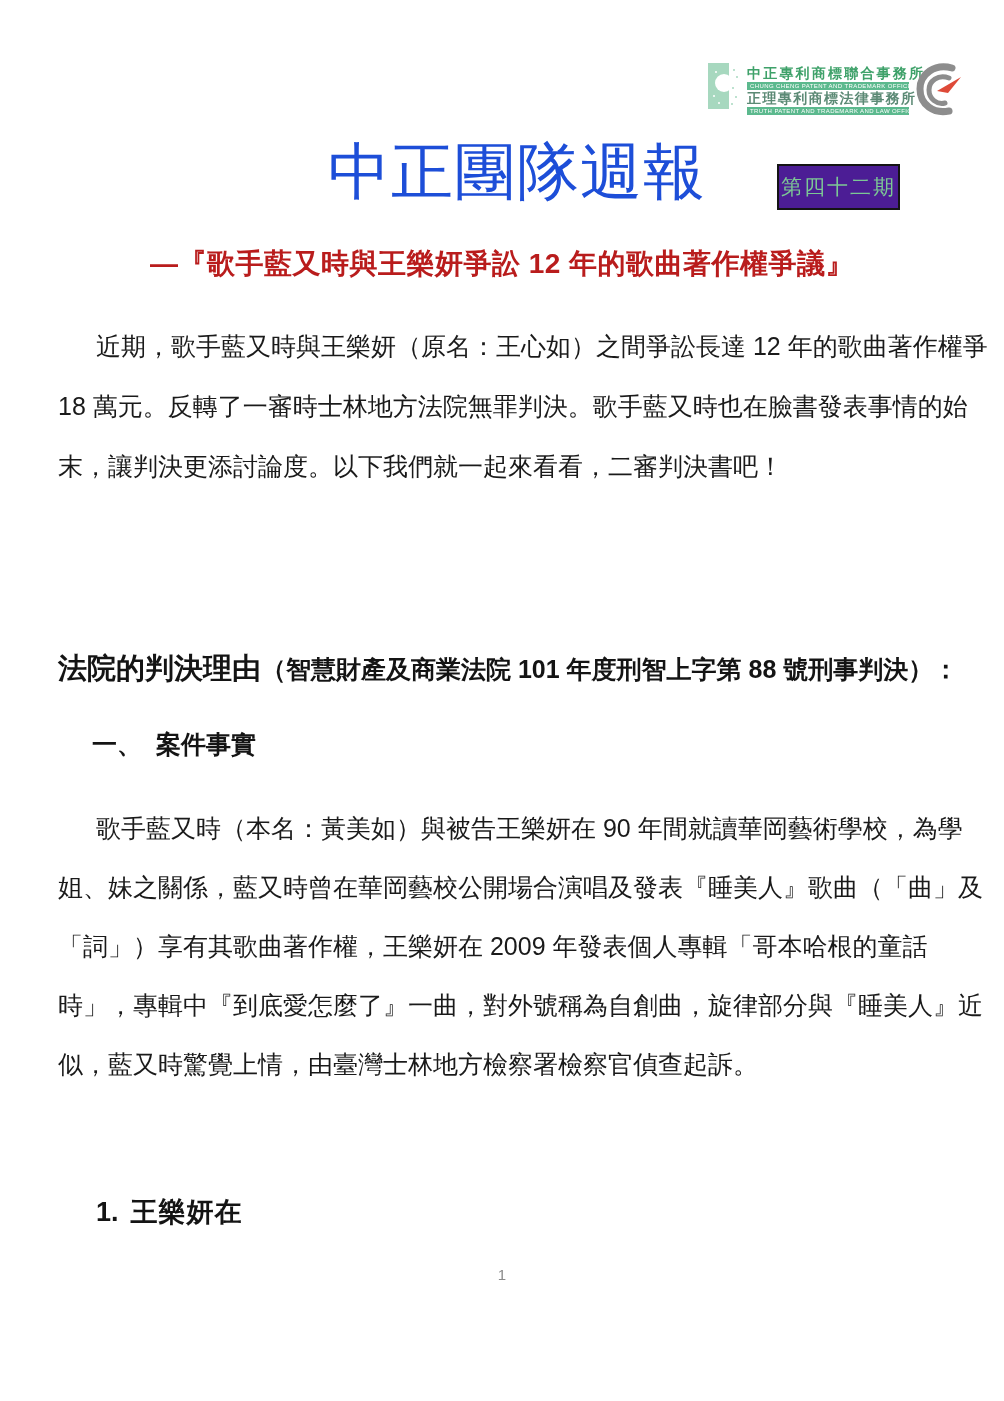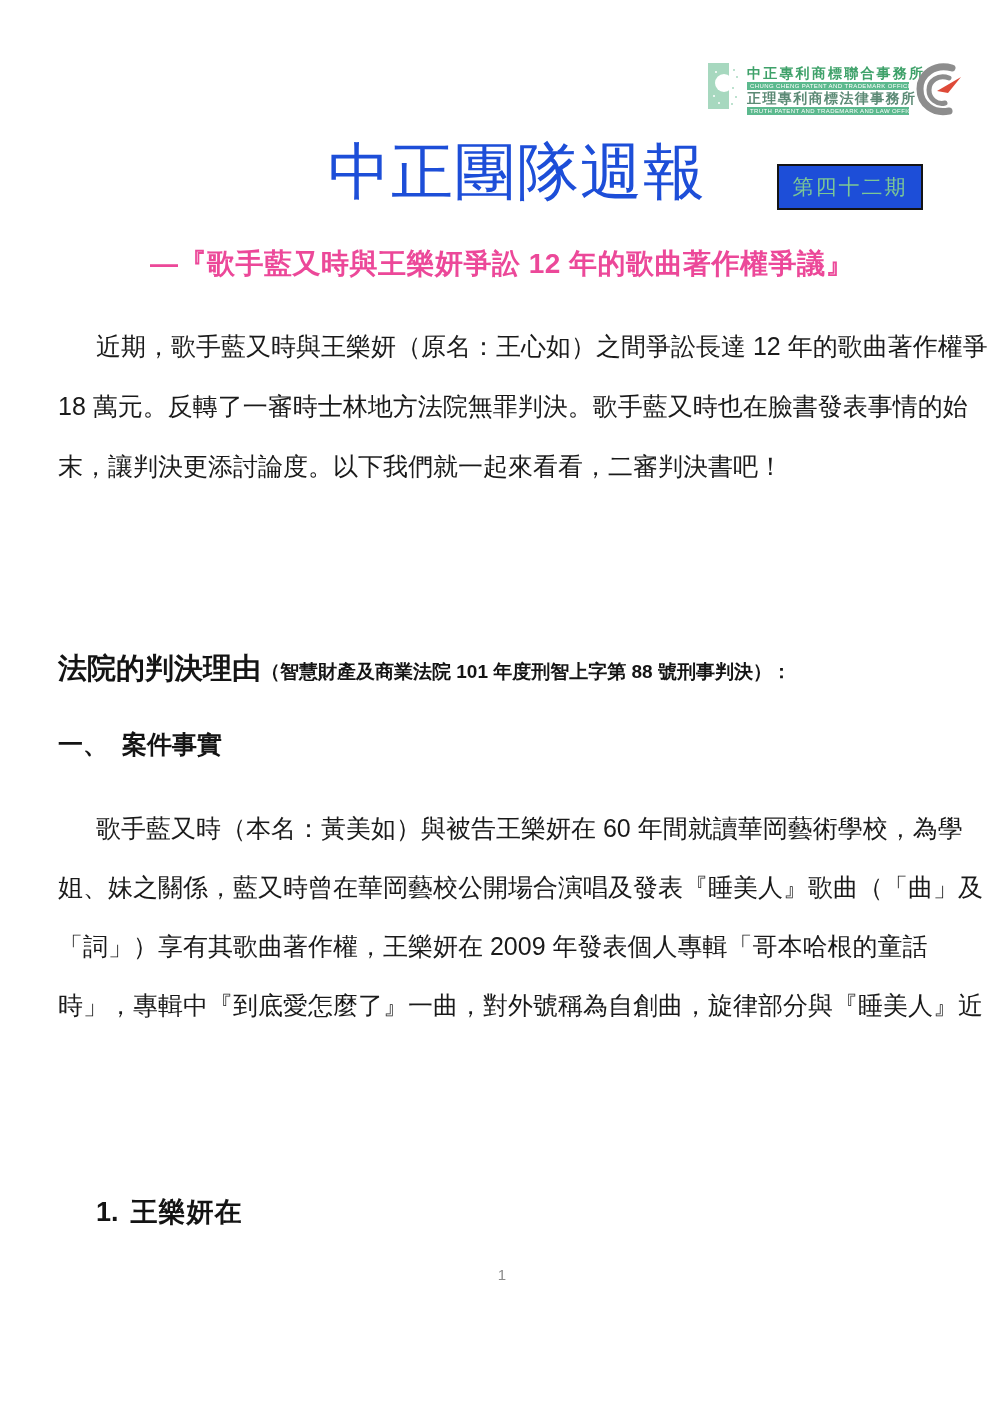--- a/index.html
+++ b/index.html
@@ -47,39 +47,39 @@
     position: absolute;
     left: 328px; top: 134px;
     font-size: 62px; line-height: 76px;
     font-weight: 400; letter-spacing: 1px;
     color: #1d4ed8;
     white-space: nowrap;
   }
   .issue-box {
     position: absolute;
     left: 777px; top: 164px;
-    width: 146px; height: 46px;
+    width: 123px; height: 46px;
     border: 2px solid #141414;
     display: flex; align-items: center; justify-content: center;
-    background: #1d4ed8;
+    background: #4c1d95;
   }
   .issue-box span {
     font-family: "Liberation Serif", serif;
     font-size: 21px; letter-spacing: 2px;
     color: #7cc795;
     white-space: nowrap;
   }
 
   
   .subtitle {
     position: absolute;
     left: 0; top: 245px; width: 100%;
     text-align: center;
     font-size: 28px; font-weight: 700; letter-spacing: 0.5px;
-    color: #ec4899;
+    color: #b91c1c;
     white-space: nowrap;
   }
 
   .para { position: absolute; left: 58px; width: 890px; }
   .para .line {
     font-size: 25px;
     color: #1a1a1a;
     white-space: nowrap;
     overflow: visible;
   }
@@ -87,28 +87,28 @@
   #intro-paragraph .line { height: 60px; line-height: 60px; }
   #facts-paragraph { top: 799px; }
   #facts-paragraph .line { height: 59px; line-height: 59px; }
   .line.indent { text-indent: 38px; }
 
   .ruling-heading {
     position: absolute; left: 58px; top: 649px;
     white-space: nowrap; font-weight: 700; color: #141414;
   }
   .ruling-heading .main { font-size: 29px; }
-  .ruling-heading .note { font-size: 19px; }
+  .ruling-heading .note { font-size: 25px; }
 
   .num-heading {
     position: absolute; left: 58px;
     font-size: 25px; font-weight: 700; color: #141414;
     white-space: nowrap;
   }
-  #section1-heading { top: 728px; }
+  #section1-heading { top: 728px; margin-left: 34px; }
   #section2-heading { top: 1121px; }
   .num-heading .sec-title { margin-left: 14px; }
 
   .sub-heading {
     position: absolute; left: 96px; top: 1194px;
     font-size: 27px; font-weight: 700; color: #141414;
     white-space: nowrap;
   }
   .sub-heading .sec-title { margin-left: 12px; letter-spacing: 1px; }
 
@@ -166,24 +166,25 @@
 
   <div class="ruling-heading">
     <span class="main">法院的判決理由</span><span class="note">（智慧財產及商業法院 101 年度刑智上字第 88 號刑事判決）：</span>
   </div>
 
   <div class="num-heading" id="section1-heading">
     <span class="sec-no">一、</span><span class="sec-title">案件事實</span>
   </div>
 
   <div class="para" id="facts-paragraph">
-    <div class="line indent">歌手藍又時（本名：黃美如）與被告王樂妍在 60 年間就讀華岡藝術學校，為學</div>
+    <div class="line indent">歌手藍又時（本名：黃美如）與被告王樂妍在 90 年間就讀華岡藝術學校，為學</div>
     <div class="line">姐、妹之關係，藍又時曾在華岡藝校公開場合演唱及發表『睡美人』歌曲（「曲」及</div>
     <div class="line">「詞」）享有其歌曲著作權，王樂妍在 2009 年發表個人專輯「哥本哈根的童話</div>
     <div class="line">時」，專輯中『到底愛怎麼了』一曲，對外號稱為自創曲，旋律部分與『睡美人』近</div>
+    <div class="line">似，藍又時驚覺上情，由臺灣士林地方檢察署檢察官偵查起訴。</div>
   </div>
 
 
   <div class="sub-heading">
     <span class="sec-no">1.</span><span class="sec-title">王樂妍在</span>
   </div>
 
   <div class="page-number">1</div>
 
 </div>

